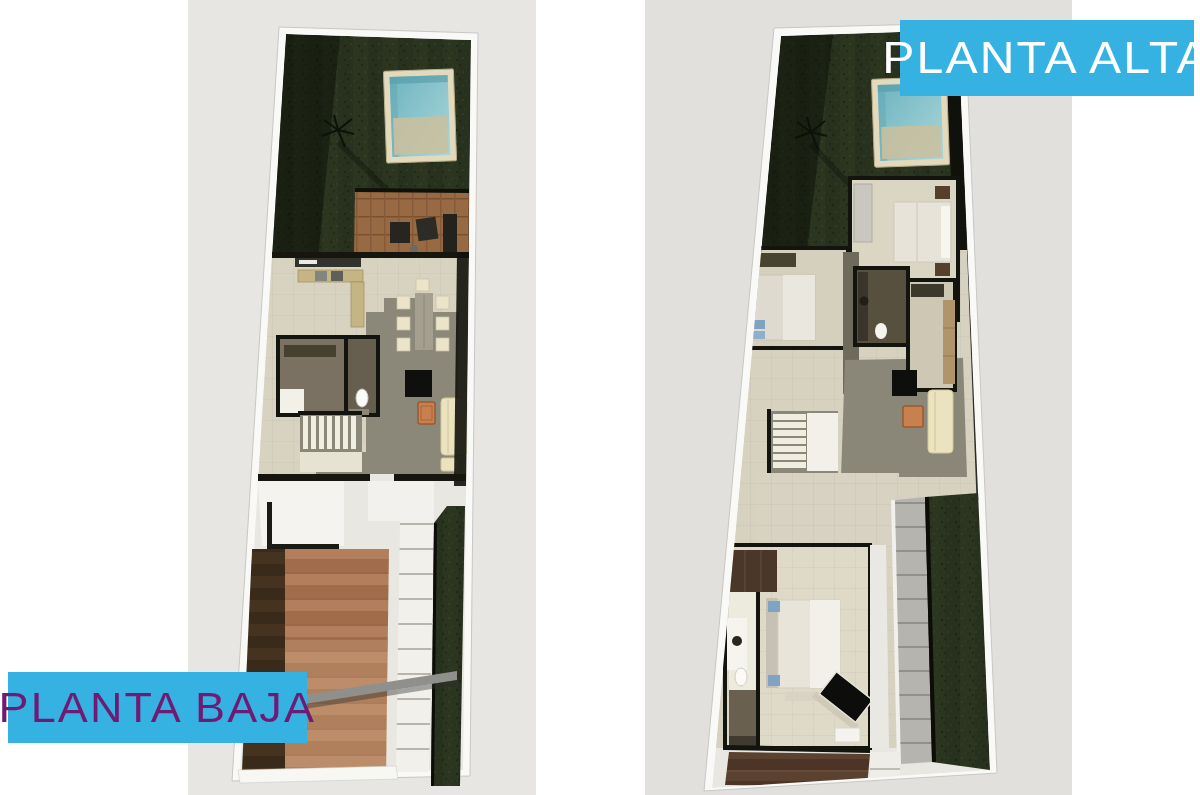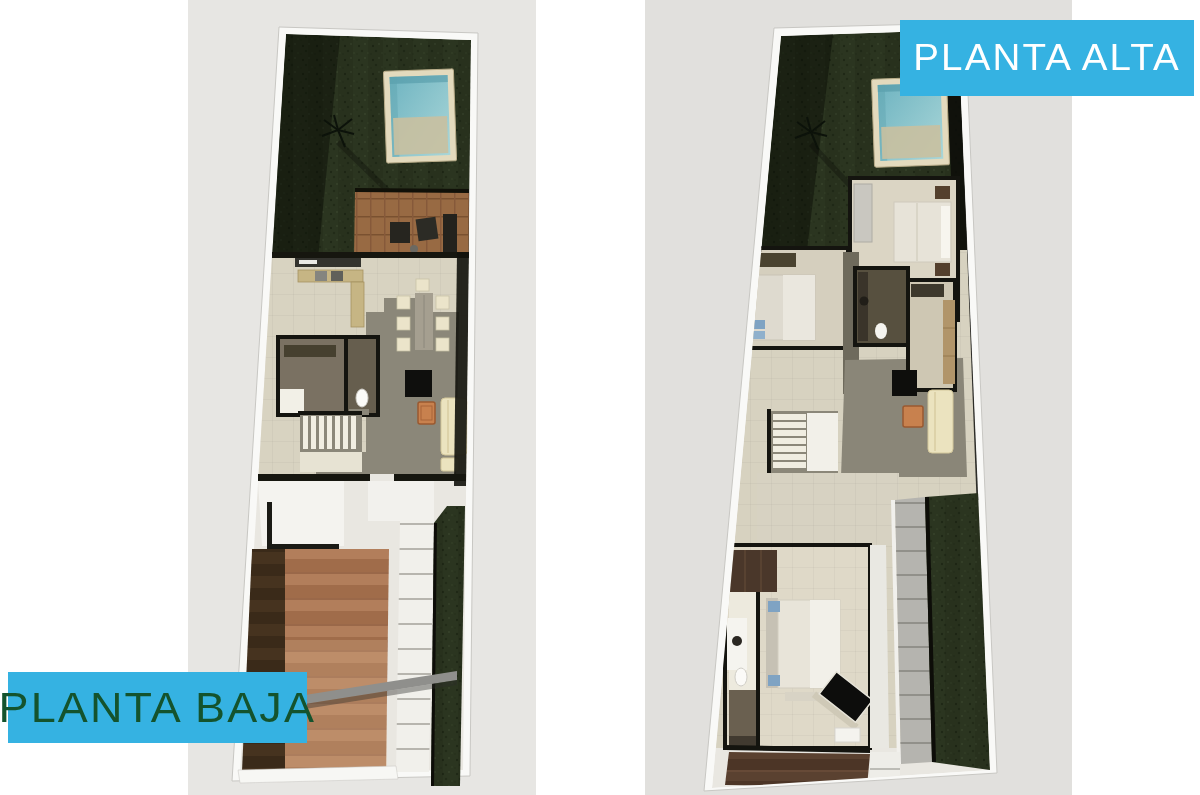--- a/index.html
+++ b/index.html
@@ -6,21 +6,21 @@
   body{width:1200px;height:795px;overflow:hidden;}
   .stage{position:relative;width:1200px;height:795px;font-family:"Liberation Sans",sans-serif;background:#ffffff;}
   .render{position:absolute;top:0;height:795px;overflow:hidden;}
   .render svg{display:block;}
   .render.left{left:188px;width:348px;background:#e7e6e3;}
   .render.right{left:645px;width:427px;background:#e1e0dd;}
   .plate{position:absolute;display:flex;align-items:center;justify-content:center;
          letter-spacing:2px;font-weight:400;color:#ffffff;z-index:5;}
   .plate span{transform:scaleX(1.07);white-space:nowrap;}
   .plate.baja{left:8px;top:672px;width:299px;height:71px;font-size:42px;}
-  .plate.alta{left:900px;top:20px;width:294px;height:76px;font-size:36px;}
+  .plate.alta{left:900px;top:20px;width:294px;height:76px;font-size:45px;}
 </style>
 </head>
 <body>
 
 <main class="stage">
 
   <figure class="render left" style="margin:0">
     <svg width="348" height="795" viewBox="0 0 348 795">
       <defs>
         <clipPath id="clipL">
@@ -375,20 +375,20 @@
             <polygon points="80,745 225,748 225,753 80,750" fill="#14140f"></polygon>
             <polygon points="84,752 225,754 222,787 80,785" fill="url(#terrDarkR)"></polygon>
             <rect x="225" y="752" width="30" height="33" fill="#eeede8"></rect>
             <rect x="225" y="752" width="30" height="33" fill="url(#jntWhiteR)"></rect>
           </g>
         </g>
       </g>
     </svg>
   </figure>
 
-  <div class="plate baja" style="background-color:#35b2e2;color:#14532d">
+  <div class="plate baja" style="background-color:#35b2e2;color:#701a75">
     <span>PLANTA BAJA</span>
   </div>
   <div class="plate alta" style="background-color:#35b2e2;color:#ffffff">
     <span>PLANTA ALTA</span>
   </div>
 
 </main>
 
 </body></html>

